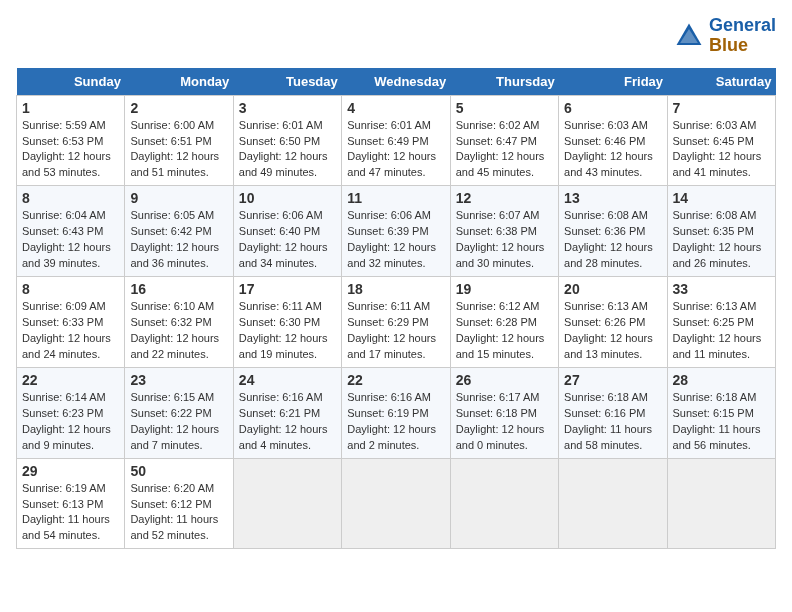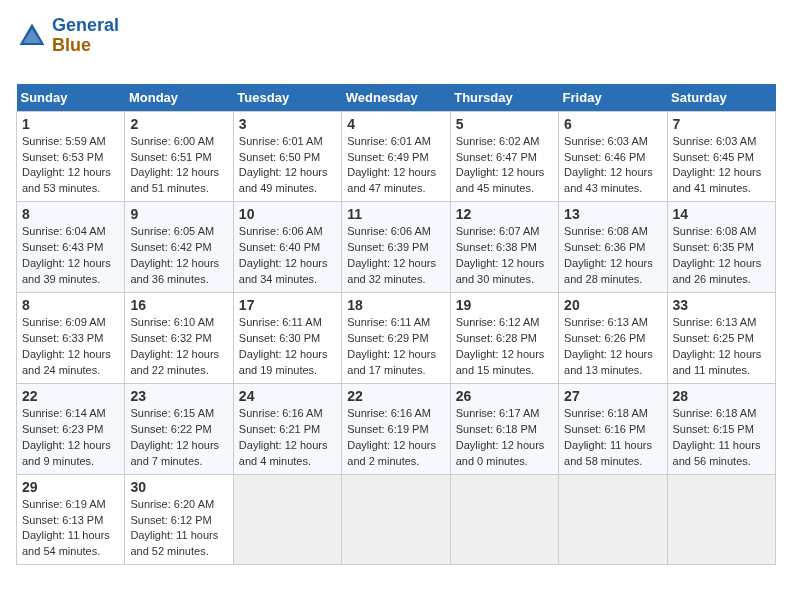--- a/index.html
+++ b/index.html
@@ -5,23 +5,23 @@
     * { box-sizing: border-box; margin: 0; padding: 0; }
     body {
       font-family: Arial, sans-serif;
       background: #fff;
       width: 792px;
       min-height: 612px;
       padding: 16px;
     }
     .header {
       display: flex;
-      justify-content: flex-start;
+      justify-content: flex-end;
       align-items: flex-start;
-      margin-bottom: 28px;
+      margin-bottom: 12px;
     }
     .logo {
       display: flex;
       align-items: center;
       gap: 4px;
     }
     .logo-text {
       font-size: 18px;
       font-weight: bold;
       color: #333;
@@ -48,21 +48,21 @@
     }
     table {
       width: 100%;
       border-collapse: collapse;
       font-size: 11px;
     }
     thead th {
       background-color: #2a6eb5;
       color: #fff;
       padding: 6px 4px;
-      text-align: left;
+      text-align: right;
       font-size: 13px;
       font-weight: bold;
     }
     td {
       border: 1px solid #ccc;
       vertical-align: top;
       padding: 4px 5px;
       min-height: 80px;
       height: 88px;
       width: 14.28%;
@@ -244,21 +244,21 @@
         <span class="day-num">28</span>
         <span class="day-info">Sunrise: 6:18 AM<br>Sunset: 6:15 PM<br>Daylight: 11 hours<br>and 56 minutes.</span>
       </td>
       </tr>
       <tr>
         <td>
         <span class="day-num">29</span>
         <span class="day-info">Sunrise: 6:19 AM<br>Sunset: 6:13 PM<br>Daylight: 11 hours<br>and 54 minutes.</span>
       </td>
         <td>
-        <span class="day-num">30</span>
+        <span class="day-num">50</span>
         <span class="day-info">Sunrise: 6:20 AM<br>Sunset: 6:12 PM<br>Daylight: 11 hours<br>and 52 minutes.</span>
       </td>
         <td class="empty"></td>
         <td class="empty"></td>
         <td class="empty"></td>
         <td class="empty"></td>
         <td class="empty"></td>
       </tr>
     </tbody>
 </table>

